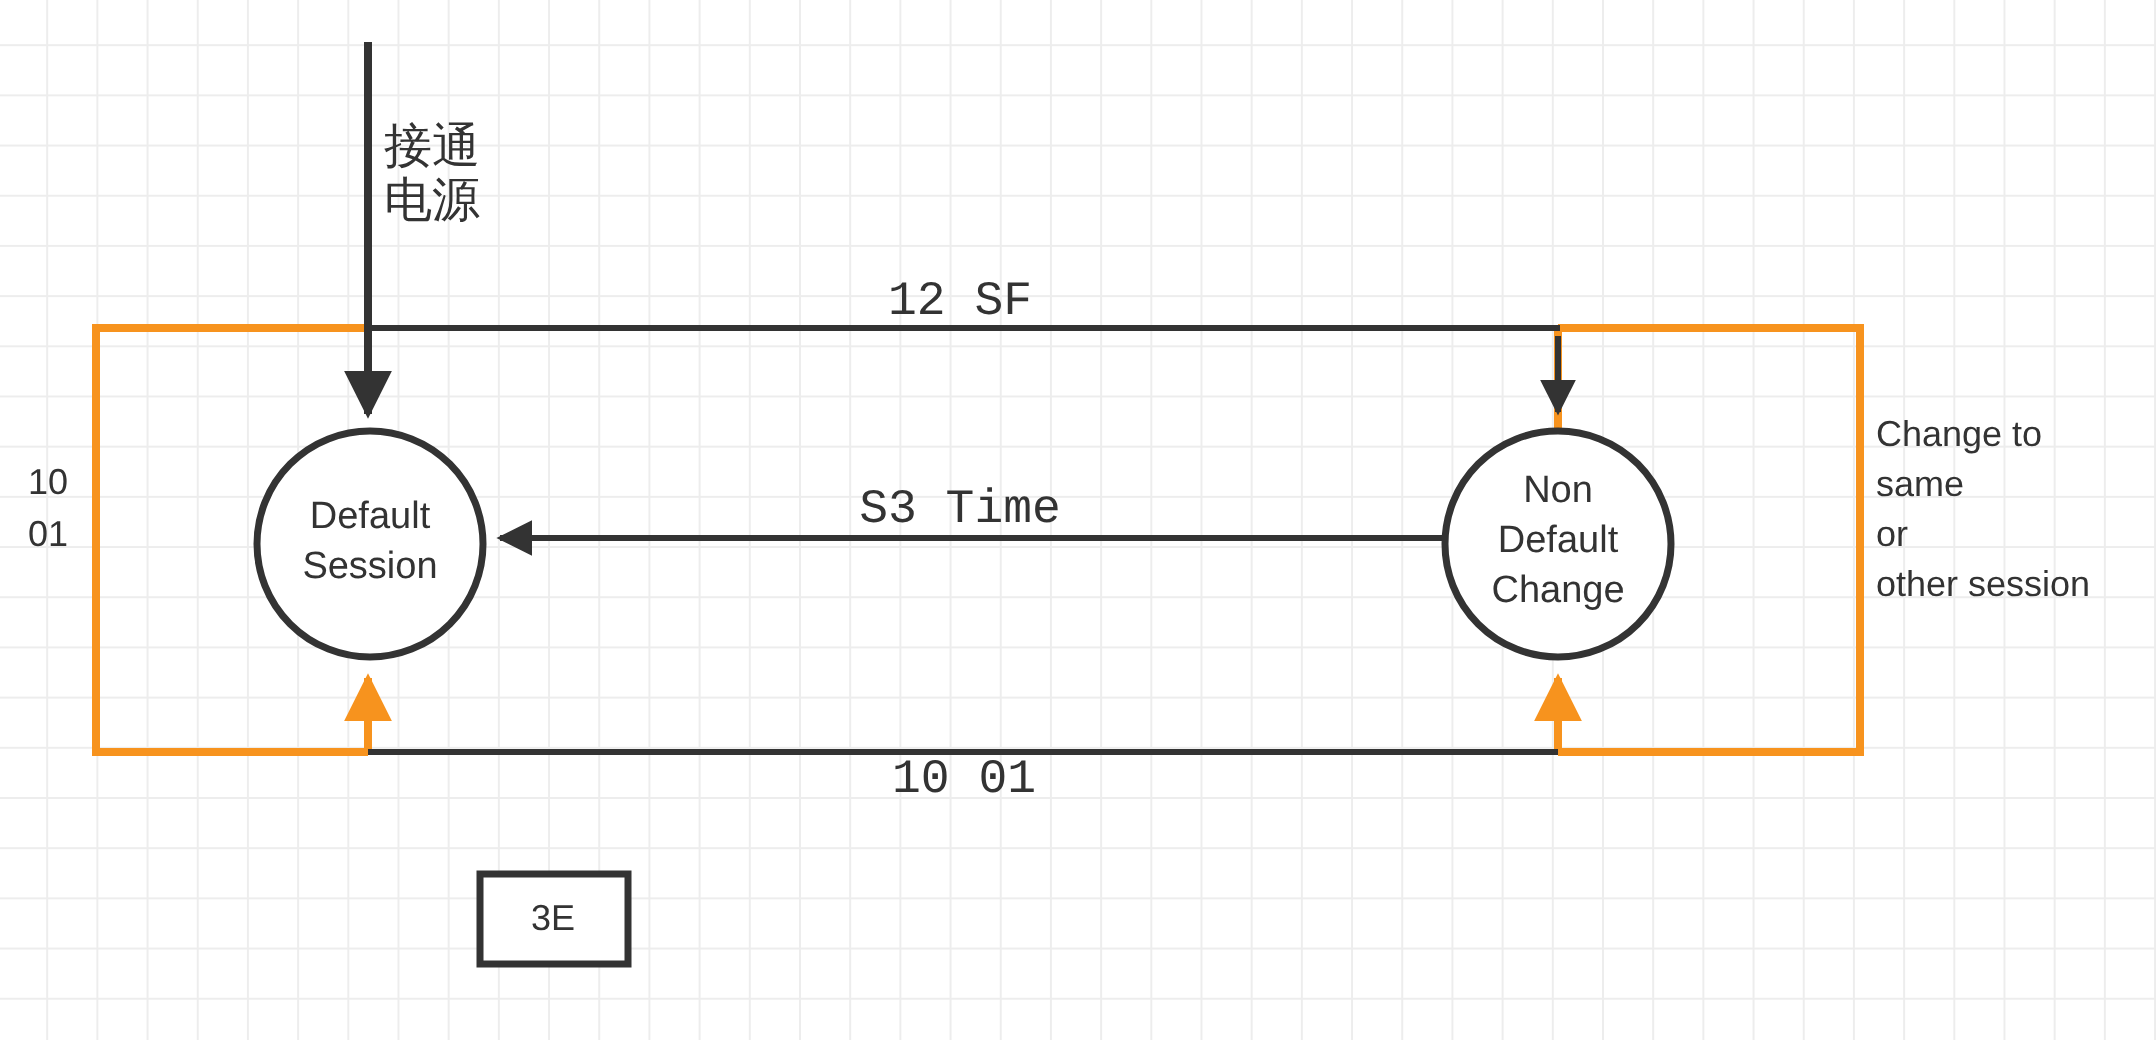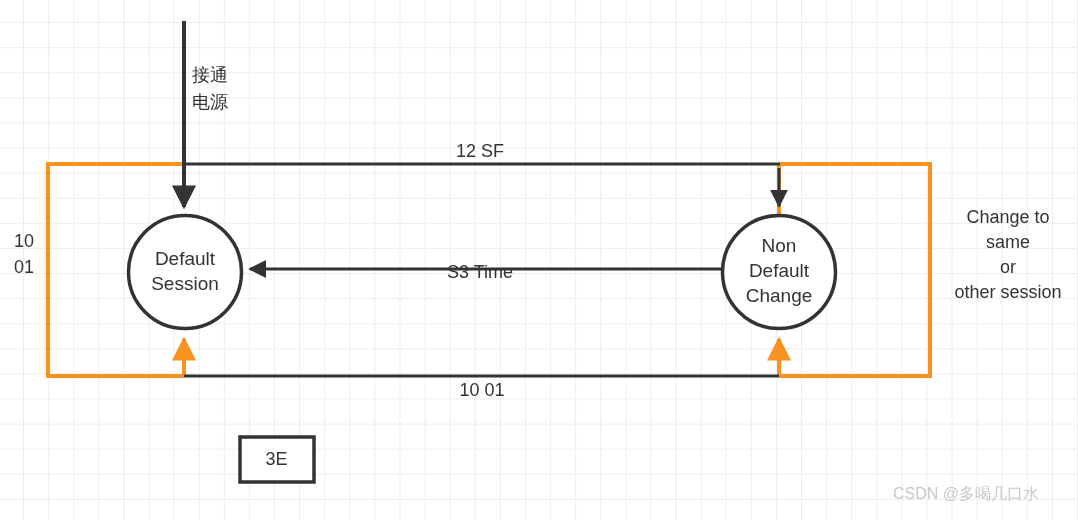--- a/index.html
+++ b/index.html
@@ -33,23 +33,23 @@
     color: #333333;
     font-size: 19px;
     line-height: 25px;
     font-family: "Liberation Sans", "DejaVu Sans", sans-serif;
     white-space: pre;
     pointer-events: none;
   }
   .edge-label {
     position: absolute;
     color: #333333;
-    font-size: 18px;
+    font-size: 24px;
     line-height: 25px;
-    font-family: Liberation Sans, sans-serif;
+    font-family: Liberation Mono, monospace;
     white-space: pre;
     text-align: center;
   }
   .side-label {
     position: absolute;
     color: #333333;
     font-size: 18px;
     line-height: 26px;
     font-family: "Liberation Sans", "DejaVu Sans", sans-serif;
     white-space: pre;
@@ -62,42 +62,41 @@
   }
   #label-10sf {
     left: 380px;
     top: 139px;
     width: 200px;
   }
   #label-s3-top {
     left: 380px;
     top: 243px;
     width: 200px;
-    margin-top: 17px;
   }
   #label-s3-bottom {
     left: 380px;
     top: 273px;
     width: 200px;
   }
   #label-1001-bottom {
     left: 382px;
     top: 378px;
     width: 200px;
   }
   #label-left-1001 {
     left: 14px;
     top: 228px;
     text-align: center;
   }
   #label-change {
     left: 938px;
     top: 205px;
     width: 140px;
-    text-align: center;
+    text-align: left;
     line-height: 25px;
   }
   #label-default {
     left: 128px;
     top: 246px;
     width: 114px;
   }
   #label-nondefault {
     left: 722px;
     top: 233px;
@@ -206,15 +205,14 @@
   <div class="edge-label" id="label-1001-bottom">10 01</div>
 
   <div class="side-label" id="label-left-1001">10
 01</div>
 
   <div class="side-label" id="label-change">Change to
 same
 or
 other session</div>
 
-  <div id="watermark">CSDN @多喝几口水</div>
 
 </div>
 
 </body></html>

